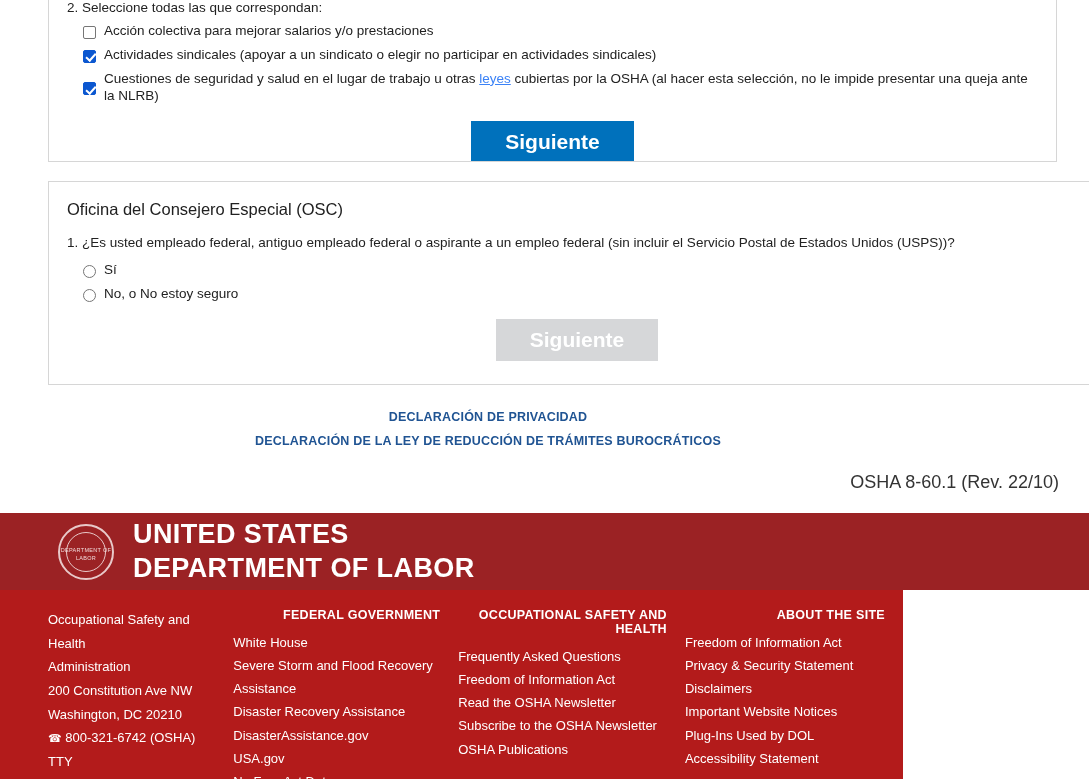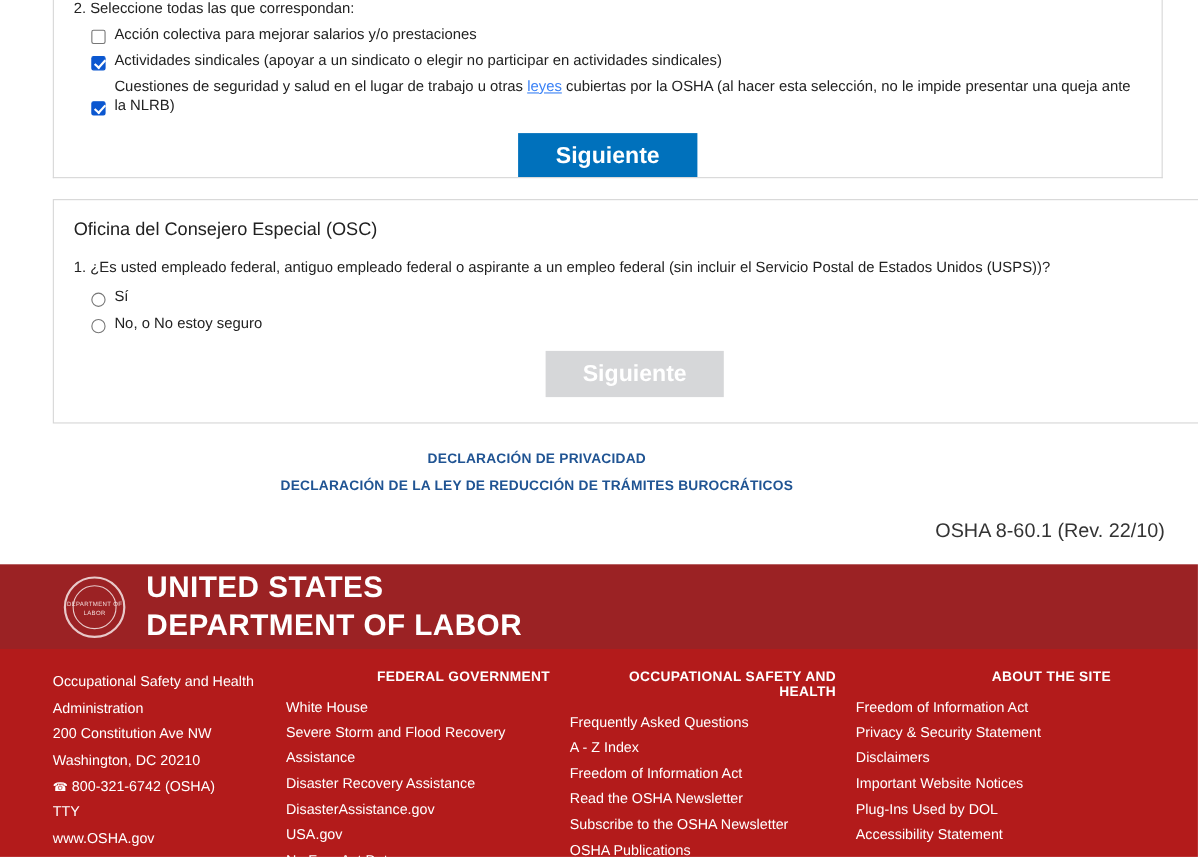--- a/index.html
+++ b/index.html
@@ -28,21 +28,21 @@
     padding: 0 18px;
     overflow: hidden;
   }
   .q-label {
     font-size: 13.5px;
     color: #222;
     margin: 8px 0 8px 0;
   }
   .opt-row {
     display: flex;
-    align-items: flex-end;
+    align-items: center;
     margin: 0 0 7px 0;
     font-size: 13.5px;
     color: #222;
     line-height: 1.25;
   }
   .cbx {
     width: 13px; height: 13px;
     margin: 2px 8px 0 16px;
     border: 1px solid #767676;
     background: #fff;
@@ -186,21 +186,21 @@
     font-size: 27px;
     font-weight: bold;
     line-height: 1.25;
     letter-spacing: 0.4px;
   }
 
   
   .footer {
     position: absolute;
     left: 0; top: 590px;
-    width: 1089px;
+    width: 903px;
     height: 189px;
     background: #b31b1b;
     color: #ffffff;
     padding: 18px 0 0 0;
   }
   .footer-cols {
     display: flex;
   }
   .fcol { padding-right: 18px; }
   .fcol1 { width: 260px; padding-left: 48px; }
@@ -315,21 +315,20 @@
         <a class="flink" href="#">Disaster Recovery Assistance</a>
         <a class="flink" href="#">DisasterAssistance.gov</a>
         <a class="flink" href="#">USA.gov</a>
         <a class="flink" href="#">No Fear Act Data</a>
 
       </div>
 
       <div class="fcol fcol3">
         <div class="fhead">OCCUPATIONAL SAFETY AND HEALTH</div>
         <a class="flink" href="#">Frequently Asked Questions</a>
-        <a class="flink" href="#">A - Z Index</a>
         <a class="flink" href="#">Freedom of Information Act</a>
         <a class="flink" href="#">Read the OSHA Newsletter</a>
         <a class="flink" href="#">Subscribe to the OSHA Newsletter</a>
         <a class="flink" href="#">OSHA Publications</a>
 
       </div>
 
       <div class="fcol fcol4">
         <div class="fhead">ABOUT THE SITE</div>
         <a class="flink" href="#">Freedom of Information Act</a>

